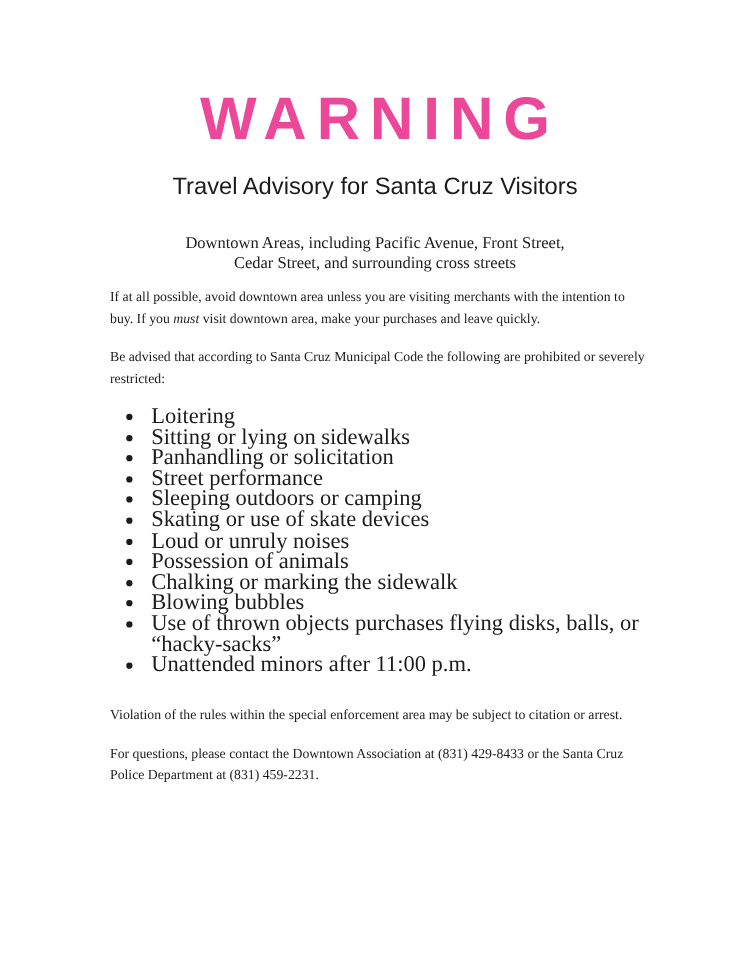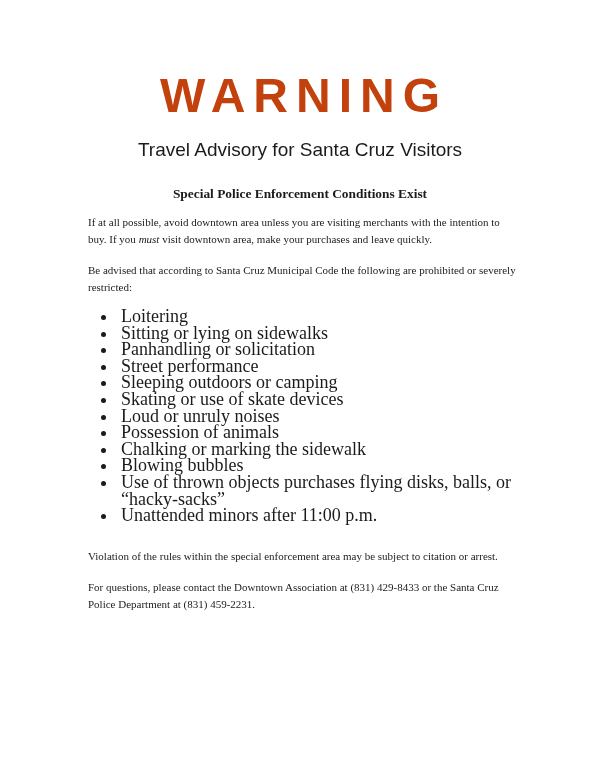--- a/index.html
+++ b/index.html
@@ -22,21 +22,21 @@
   }
   .warning-title {
     margin: 70px 0 0 0;
     font-family: "Liberation Sans", sans-serif;
     font-weight: bold;
     font-size: 48px;
     line-height: 52px;
     letter-spacing: 8px;
     text-align: center;
     text-indent: 8px; 
-    color: #c2410c;
+    color: #ec4899;
   }
   .advisory-subtitle {
     margin: 16px 0 0 0;
     font-family: "Liberation Sans", sans-serif;
     font-weight: normal;
     font-size: 19px;
     line-height: 24px;
     text-align: center;
     color: #1b1b1b;
   }
@@ -79,22 +79,22 @@
 </style>
 </head>
 <body>
 
 <div class="page">
 
   <h1 class="warning-title">WARNING</h1>
 
   <h2 class="advisory-subtitle">Travel Advisory for Santa Cruz Visitors</h2>
 
+  <p class="location-description"><span>Downtown Areas, including Pacific Avenue, Front Street,</span><br><span>Cedar Street, and surrounding cross streets</span></p>
 
-  <p class="conditions-heading">Special Police Enforcement Conditions Exist</p>
 
   <p class="body-paragraph first"><span>If at all possible, avoid downtown area unless you are visiting merchants with the intention to buy.  If you </span><i>must</i><span> visit downtown area, make your purchases and leave quickly.</span></p>
 
   <p class="body-paragraph">Be advised that according to Santa Cruz Municipal Code the following are prohibited or severely restricted:</p>
 
   <ul class="restrictions-list" id="restrictions-list">
       <li>Loitering</li>
       <li>Sitting or lying on sidewalks</li>
       <li>Panhandling or solicitation</li>
       <li>Street performance</li>

